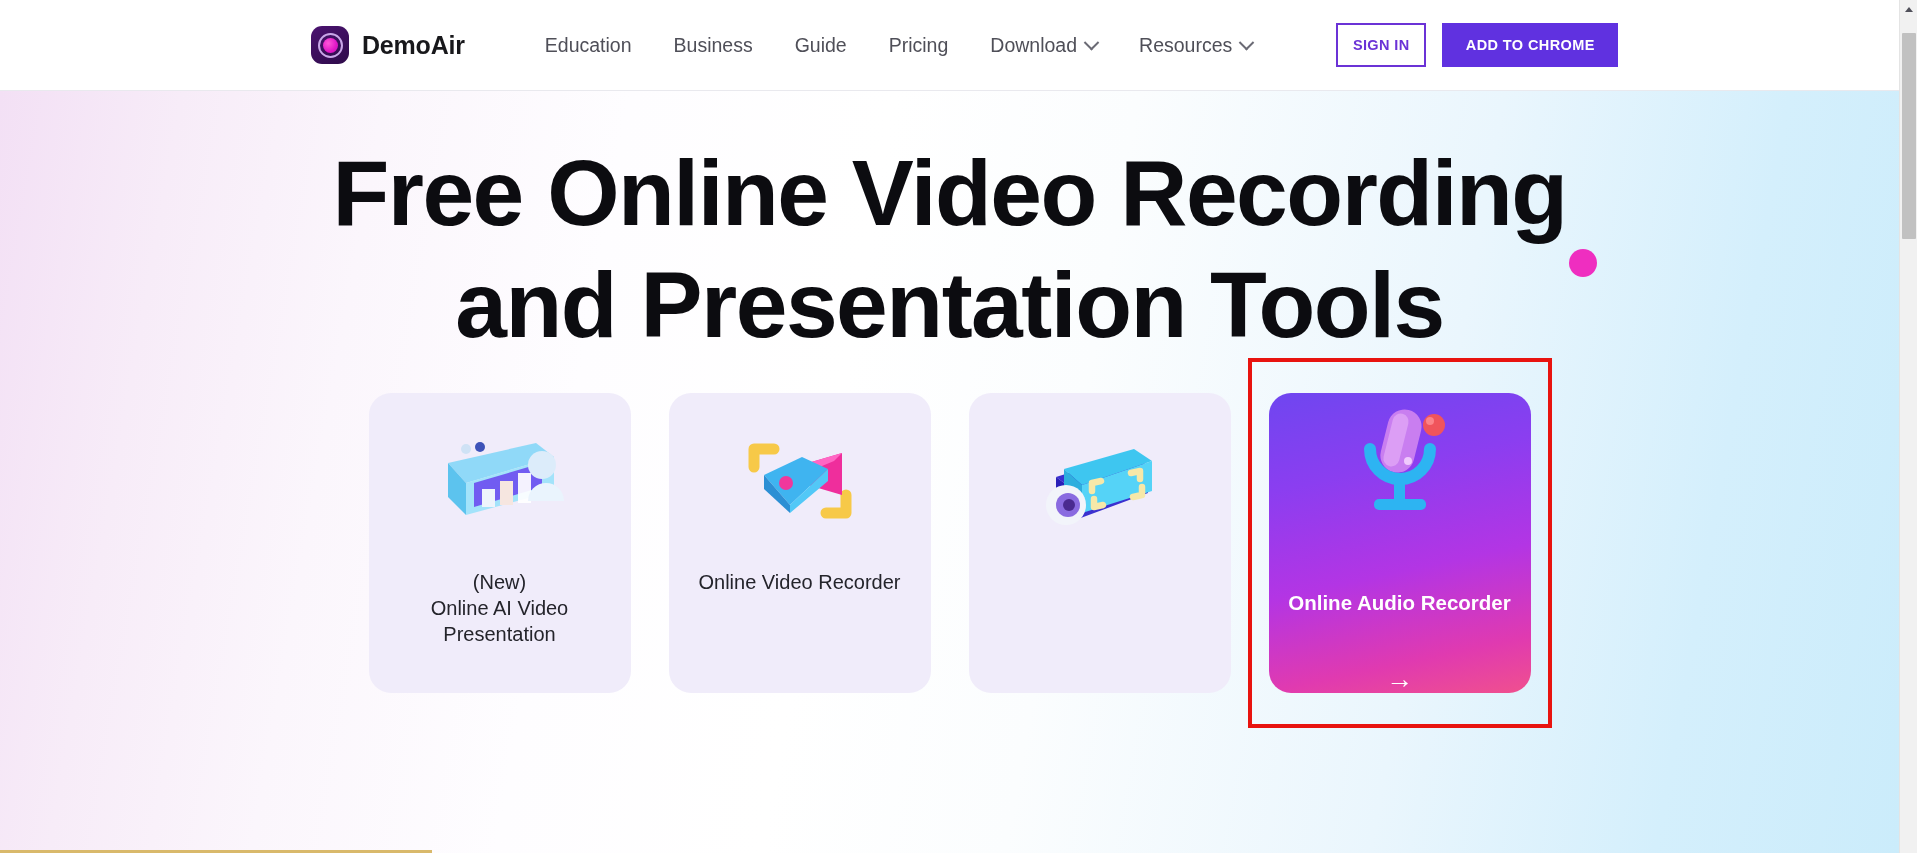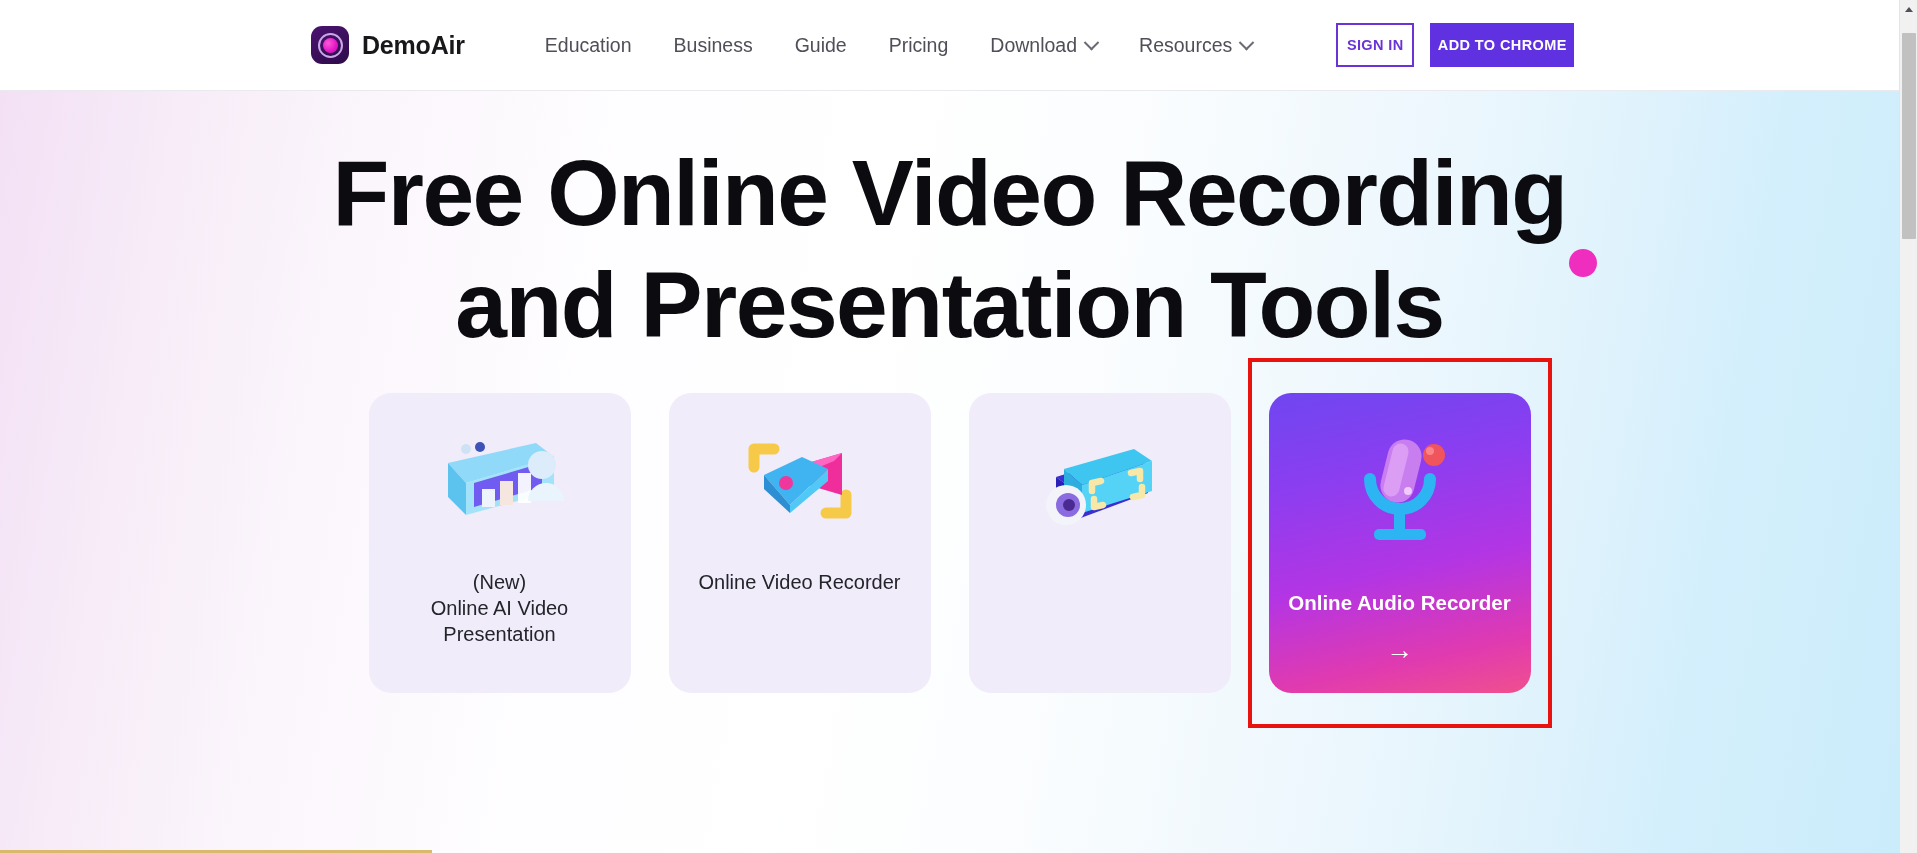--- a/index.html
+++ b/index.html
@@ -71,27 +71,27 @@
     flex: none;
   }
 
   .nav-actions { display: flex; align-items: center; margin-left: 51px; gap: 16px; }
   .btn {
     font-size: 14.5px; font-weight: bold; letter-spacing: 0.4px;
     display: flex; align-items: center; justify-content: center;
     cursor: pointer; white-space: nowrap;
   }
   .btn-outline {
-    width: 78px; height: 44px;
+    width: 90px; height: 44px;
     border: 2px solid #6b32d6;
     background: #ffffff;
     color: #6b32d6;
   }
   .btn-solid {
-    width: 144px; height: 44px;
+    width: 176px; height: 44px;
     background: #6031e0;
     color: #ffffff;
     border: none;
   }
 
   
   .hero {
     position: relative;
     height: 762px;
     background:
@@ -163,21 +163,21 @@
     width: 304px; height: 370px;
     border: 4px solid #e8130f;
     box-sizing: border-box;
     pointer-events: none;
   }
   .card-featured {
     width: 262px; height: 300px;
     border-radius: 22px;
     background: linear-gradient(168deg, #6f46f0 0%, #8b3ef0 28%, #b335e4 58%, #e03ab0 84%, #f0508e 100%);
     display: flex; flex-direction: column;
-    align-items: center; justify-content: center;
+    align-items: center; justify-content: space-between;
     cursor: pointer;
     overflow: hidden;
   }
   .card-featured .icon-box { height: 168px; }
   .card-featured .card-label {
     color: #ffffff; font-weight: bold; font-size: 20.5px;
   }
   .card-featured .arrow {
     margin-top: 22px;
     color: #ffffff; font-size: 27px; line-height: 27px;

